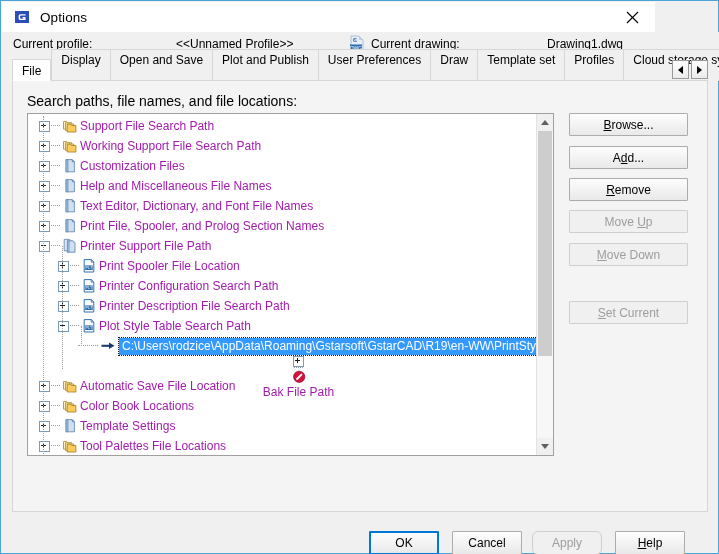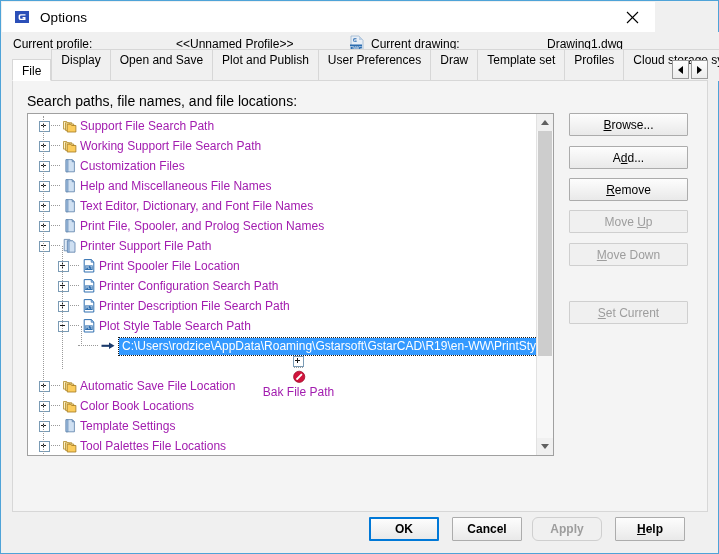--- a/index.html
+++ b/index.html
@@ -327,24 +327,23 @@
   .side-btn {
     position: absolute;
     left: 556px;
     width: 119px;
     height: 23px;
   }
 
   
   .bottom-btn {
     position: absolute;
-    top: 516px;
+    top: 530px;
     width: 70px;
     height: 24px;
-    font-weight: bold;
   }
   .btn.focus {
     border: 2px solid #0078d7;
   }
 </style>
 </head>
 <body>
 
 <div class="dialog">
 

